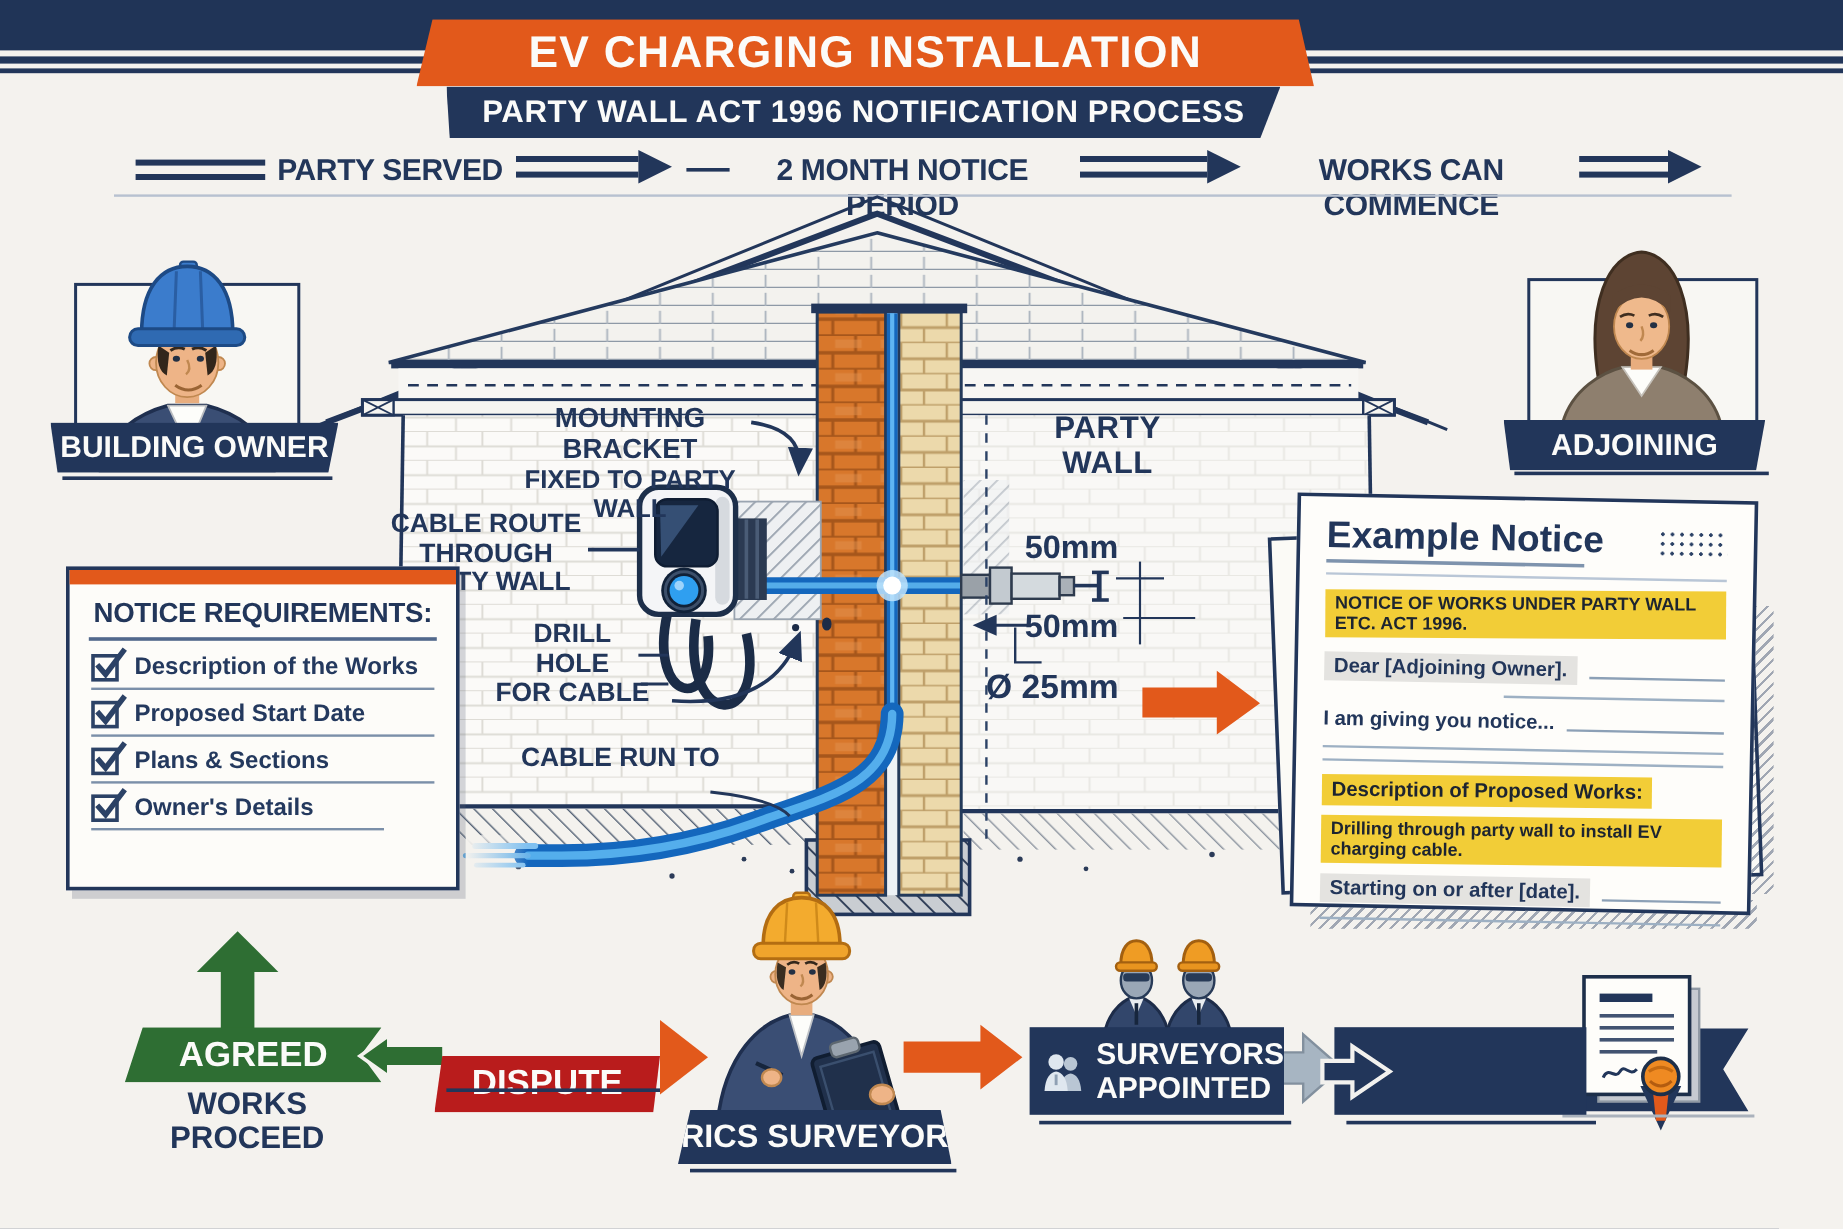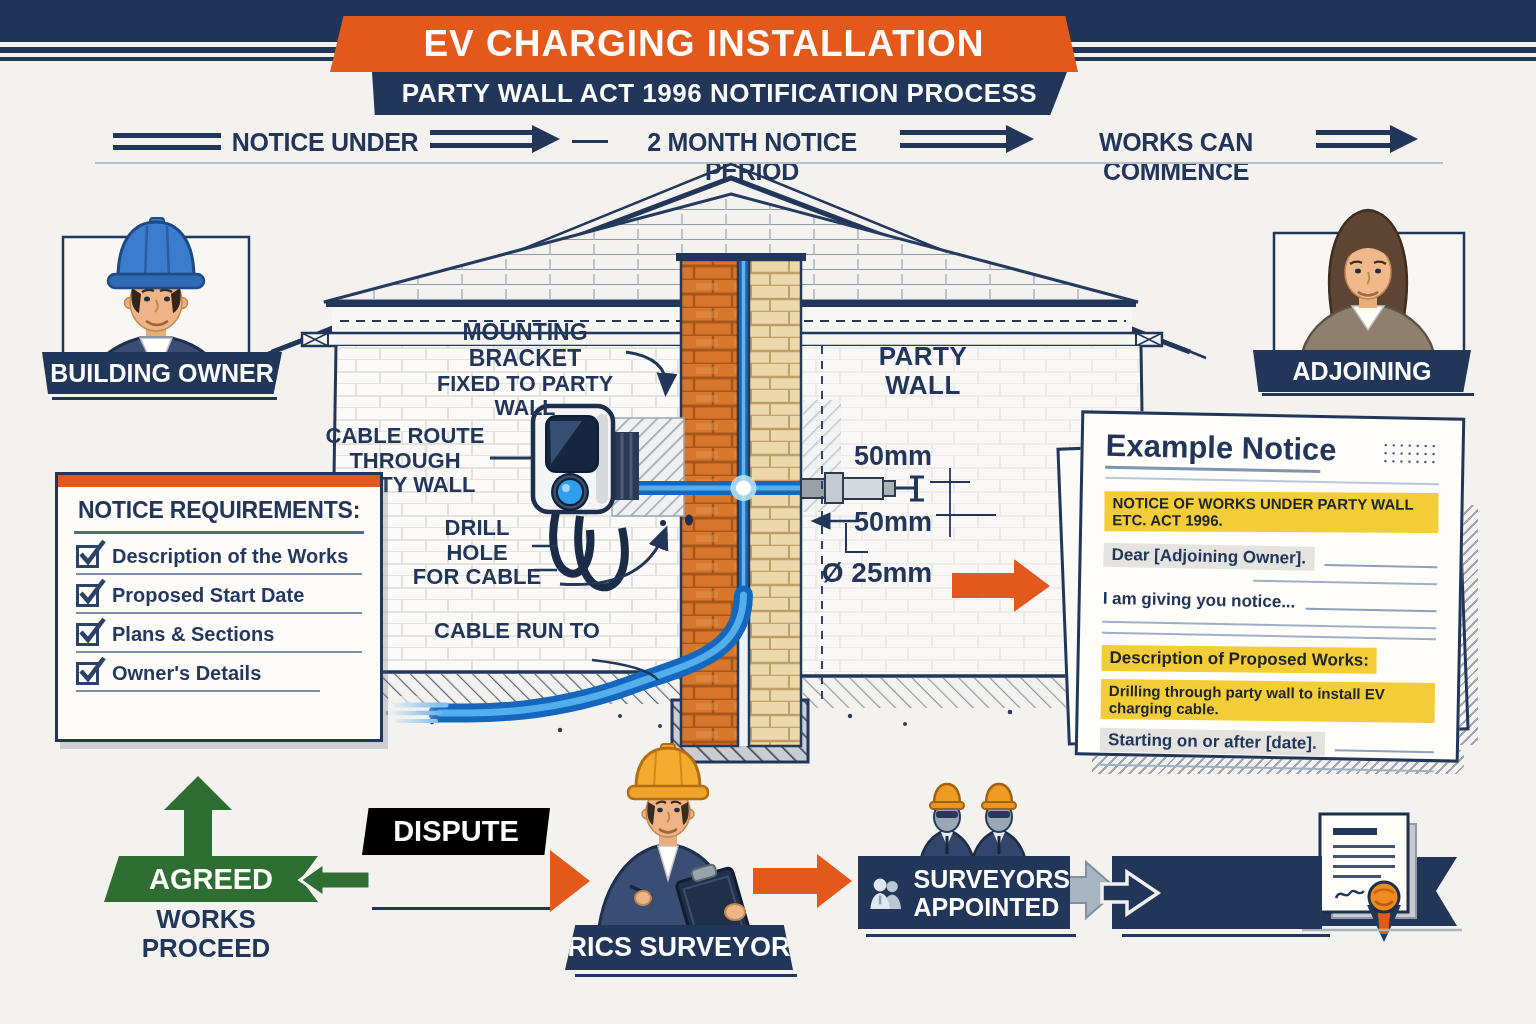--- a/index.html
+++ b/index.html
@@ -7,21 +7,21 @@
   .canvas { position:relative; width:1536px; height:1024px; background:#f4f2ee;
             font-family:"Liberation Sans", sans-serif; overflow:hidden; margin:0 auto; }
   .abs { position:absolute; }
   .navy { background:#22365a; }
   .wtext { color:#fbfbf9; font-weight:800; }
   .center { text-align:center; }
 
   
   .hdr-bar { left:0; top:0; width:1536px; height:42px; background:#203457; }
   .stripe { left:0; width:1536px; background:#22365a; }
-  .banner-orange { left:330px; top:16px; width:748px; height:56px; background:#e2591b;
+  .banner-orange { left:347px; top:16px; width:748px; height:56px; background:#e2591b;
      clip-path:polygon(1.8% 0,98.3% 0,100% 100%,0 100%); line-height:56px; font-size:37px;
      letter-spacing:1px; z-index:4; }
   .banner-sub { left:372px; top:72px; width:695px; height:43px; background:#22365a;
      clip-path:polygon(0 0,100% 0,97.6% 100%,0.4% 100%); line-height:43px; font-size:26px;
      letter-spacing:.5px; z-index:4; }
 
   
   .tl-label { top:128px; font-size:25px; font-weight:800; color:#22365a; letter-spacing:-0.3px; }
   .tl-seg { height:17px; border-top:5px solid #22365a; border-bottom:5px solid #22365a; }
   .tl-arrow { display:flex; align-items:center; }
@@ -66,21 +66,21 @@
   .en-row { display:flex; align-items:flex-end; }
   .en-tag { background:#e4e3e0; color:#22365a; font-weight:700; font-size:17px; padding:2px 8px; }
   .en-plain { color:#22365a; font-weight:700; font-size:17px; padding:2px 0; }
   .en-ln { flex:1; border-bottom:2px solid #8ca0b6; margin:0 0 5px 10px; }
   .en-fl { border-bottom:2px solid #9db0c3; }
 
   
   .flow-banner { display:flex; align-items:center; justify-content:center; z-index:3; }
   .agreed { left:104px; top:856px; width:214px; height:46px; background:#2e6e33;
      clip-path:polygon(7% 0,100% 0,92% 50%,100% 100%,0 100%); font-size:29px; }
-  .dispute { left:362px; top:808px; width:188px; height:47px; background:#000000;
+  .dispute { left:362px; top:880px; width:188px; height:47px; background:#b91c1c;
      clip-path:polygon(3.5% 0,100% 0,97% 100%,0 100%); font-size:29px; }
   .dispute-head { left:550px; top:850px; width:0; height:0; border-left:40px solid #e2591b;
      border-top:31px solid transparent; border-bottom:31px solid transparent; z-index:3; }
   .rics { left:565px; top:925px; width:228px; height:45px; background:#22365a;
      clip-path:polygon(4.5% 0,96% 0,100% 100%,0 100%); font-size:27px; }
   .sa { left:858px; top:856px; width:212px; height:73px; background:#22365a;
      justify-content:flex-end; padding-left:10px; gap:10px; }
   .rp { left:1112px; top:856px; width:210px; height:73px; background:#22365a;
      padding-left:44px; position:absolute; }
   .two-line { font-size:25px; line-height:1.12; font-weight:800; color:#fbfbf9; }
@@ -96,21 +96,21 @@
   <div class="abs stripe" style="top:47px;height:6px;"></div>
   <div class="abs stripe" style="top:57px;height:4px;"></div>
   <div class="abs banner-orange wtext center">
     <span>EV CHARGING INSTALLATION</span>
   </div>
   <div class="abs banner-sub wtext center">
     <span>PARTY WALL ACT 1996 NOTIFICATION PROCESS</span>
   </div>
 
   <div class="abs tl-seg" style="left:113px;top:133px;width:108px;"></div>
-  <div class="abs tl-label center" style="left:222px;width:206px;">NOTICE UNDER</div>
+  <div class="abs tl-label center" style="left:222px;width:206px;">PARTY SERVED</div>
   <div class="abs tl-arrow" style="left:430px;top:125px;">
     <div class="tl-bars" style="width:102px;"></div>
       <div class="tl-tri"></div>
   </div>
   <div class="abs" style="left:572px;top:140px;width:36px;height:3px;background:#22365a;"></div>
   <div class="abs tl-label center" style="left:610px;width:284px;">2 MONTH NOTICE PERIOD</div>
   <div class="abs tl-arrow" style="left:900px;top:125px;">
     <div class="tl-bars" style="width:106px;"></div>
       <div class="tl-tri"></div>
   </div>
@@ -389,21 +389,21 @@
       <path d="M1336,898 C1340,888 1346,900 1350,893 C1354,886 1358,898 1364,891" fill="none" stroke="#22365a" stroke-width="2.5"></path>
       <polygon points="1367,905 1401,905 1384,942" fill="#22365a"></polygon>
       <polygon points="1377,905 1391,905 1388,934 1380,934" fill="#e2591b"></polygon>
       <circle cx="1384" cy="897" r="15" fill="#ef8a22" stroke="#1d2f4a" stroke-width="3"></circle>
       <path d="M1374,893 Q1384,886 1394,893" fill="none" stroke="#c56a12" stroke-width="2.5"></path>
       <path d="M1375,901 Q1384,909 1393,901" fill="none" stroke="#b35c10" stroke-width="2.5"></path>
       <line x1="1302" y1="930" x2="1462" y2="930" stroke="#aab2bc" stroke-width="2.5"></line>
     </g>
   </svg>
 
-  <div class="abs dlabel" style="left:415px;top:320px;width:220px;font-size:23px;">
+  <div class="abs dlabel" style="left:415px;top:336px;width:220px;font-size:23px;">
     <div>MOUNTING BRACKET</div>
     <div style="font-size:21.5px;">FIXED TO PARTY WALL</div>
   </div>
   <div class="abs dlabel" style="left:295px;top:424px;width:220px;font-size:22px;">
     <div>CABLE ROUTE THROUGH</div>
     <div>PARTY WALL</div>
   </div>
   <div class="abs dlabel" style="left:412px;top:516px;width:130px;font-size:22px;">
     <div>DRILL HOLE</div>
     <div>FOR CABLE</div>

